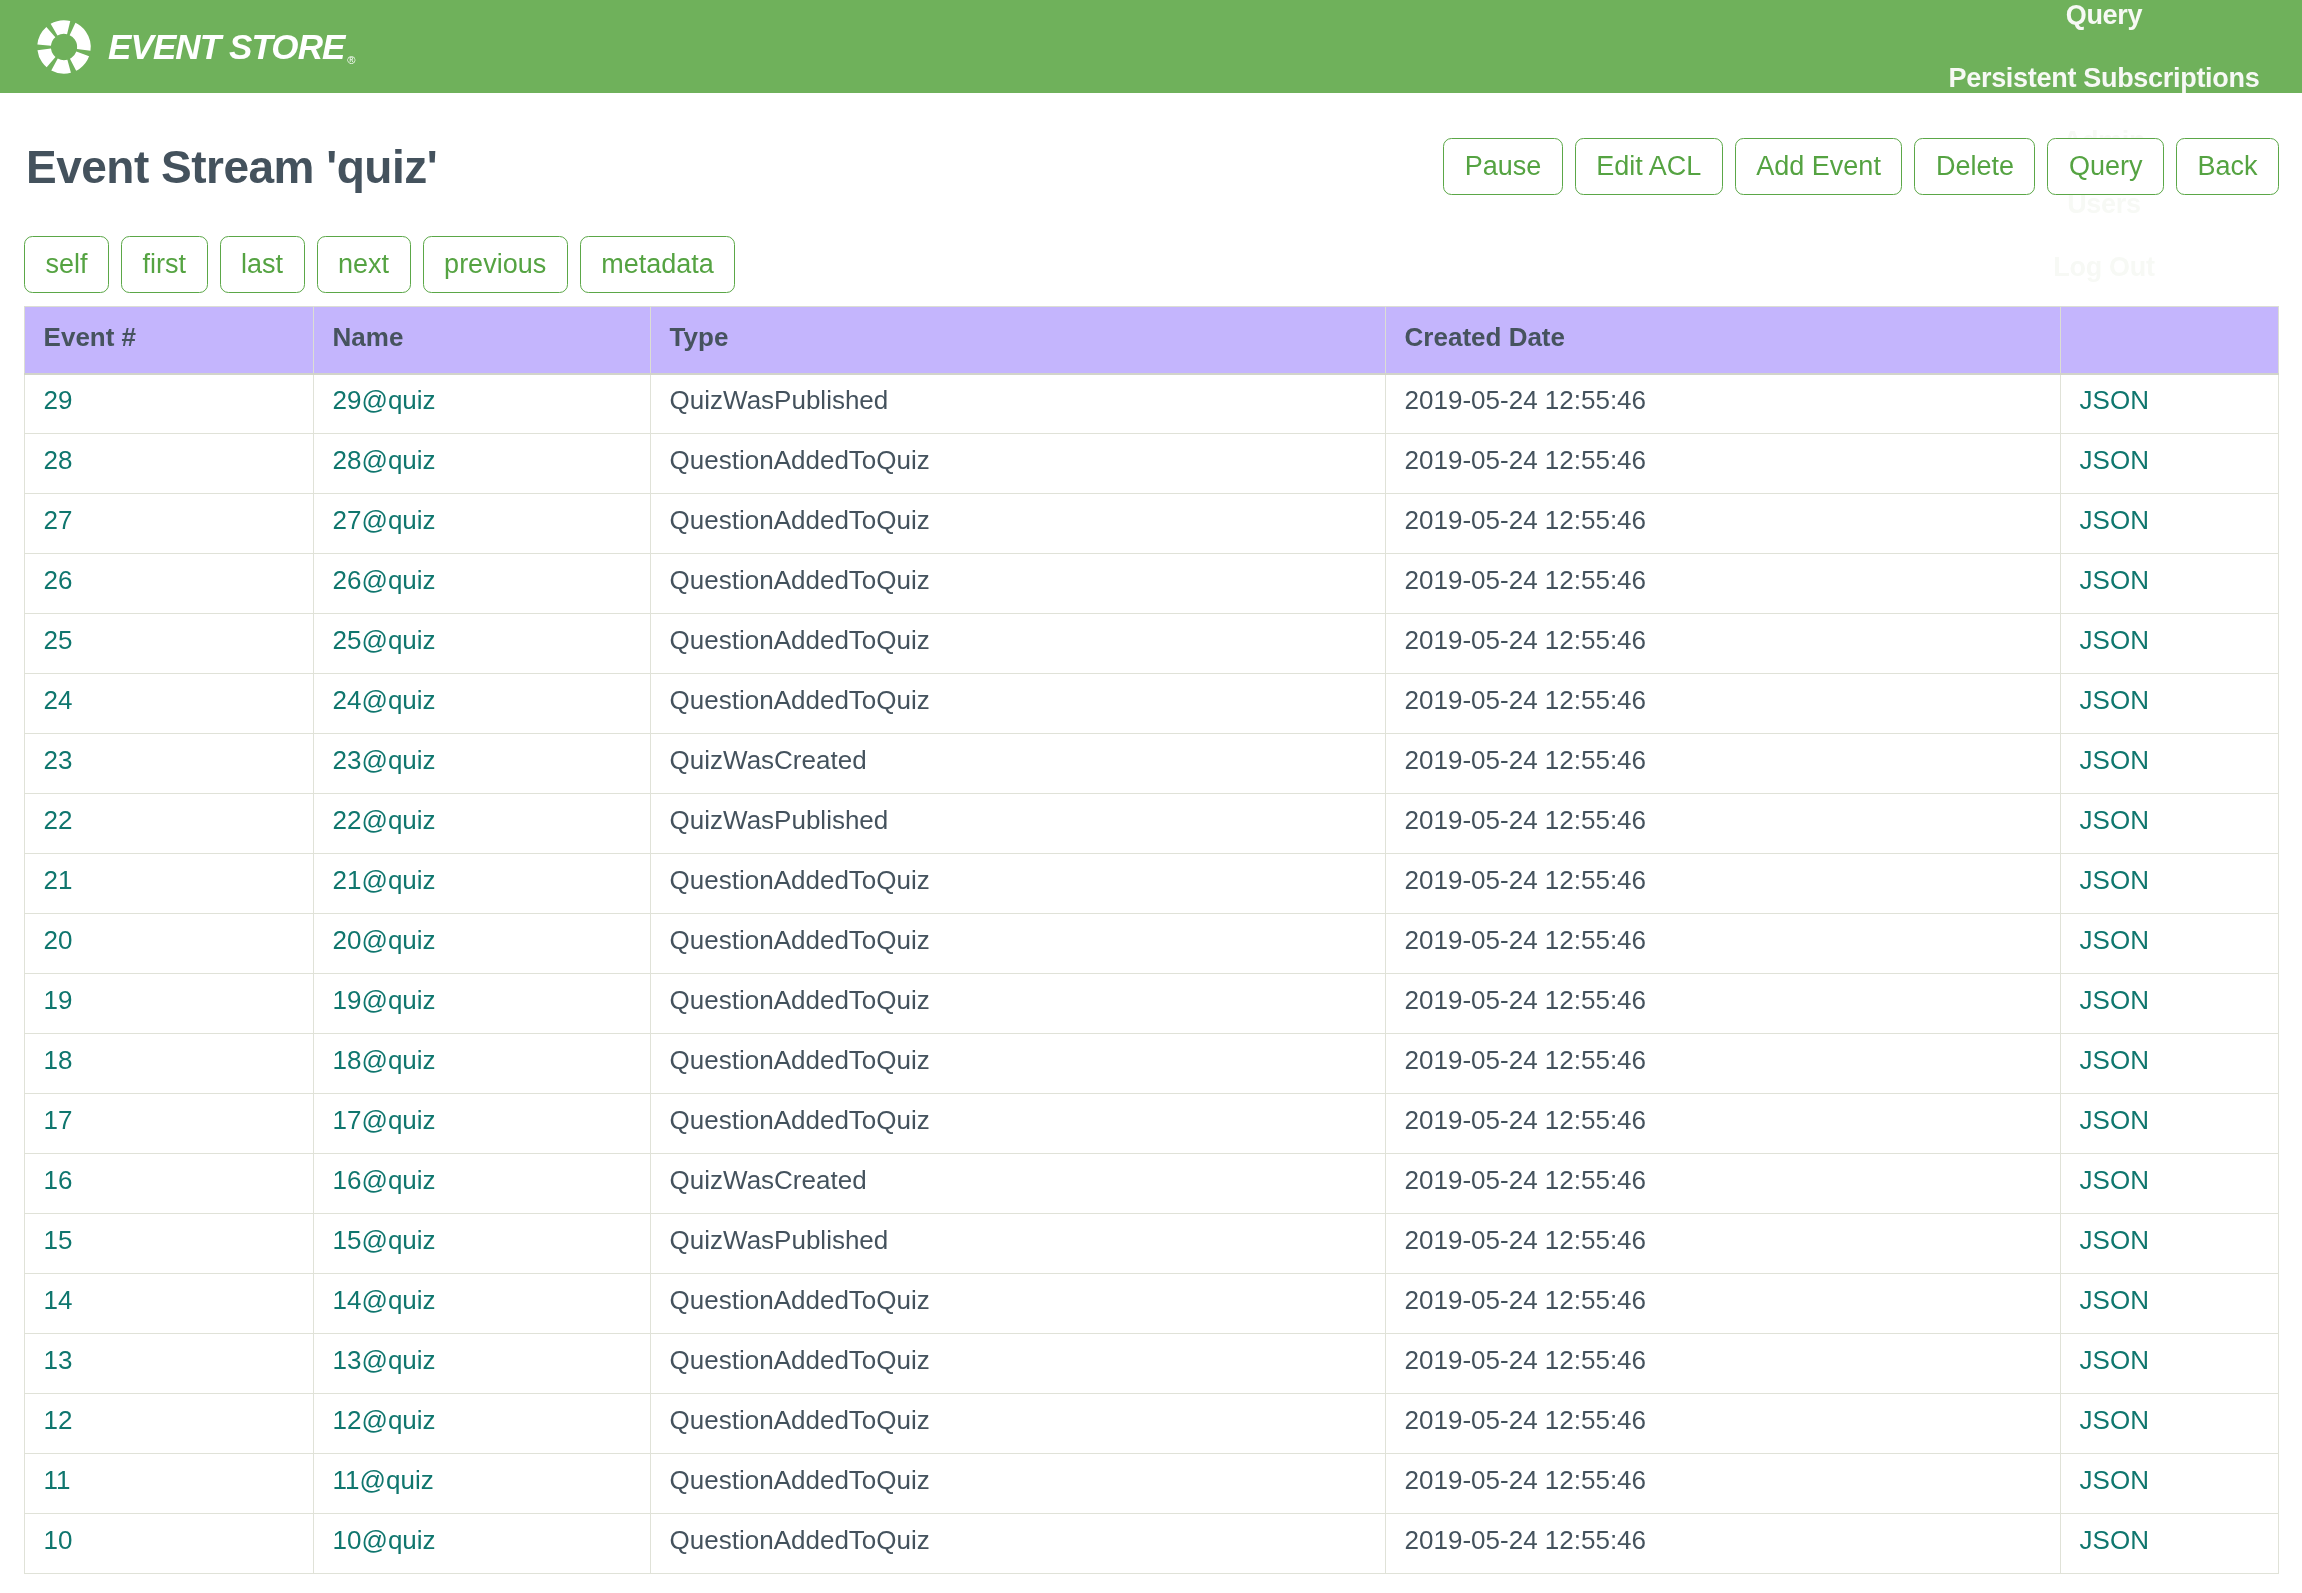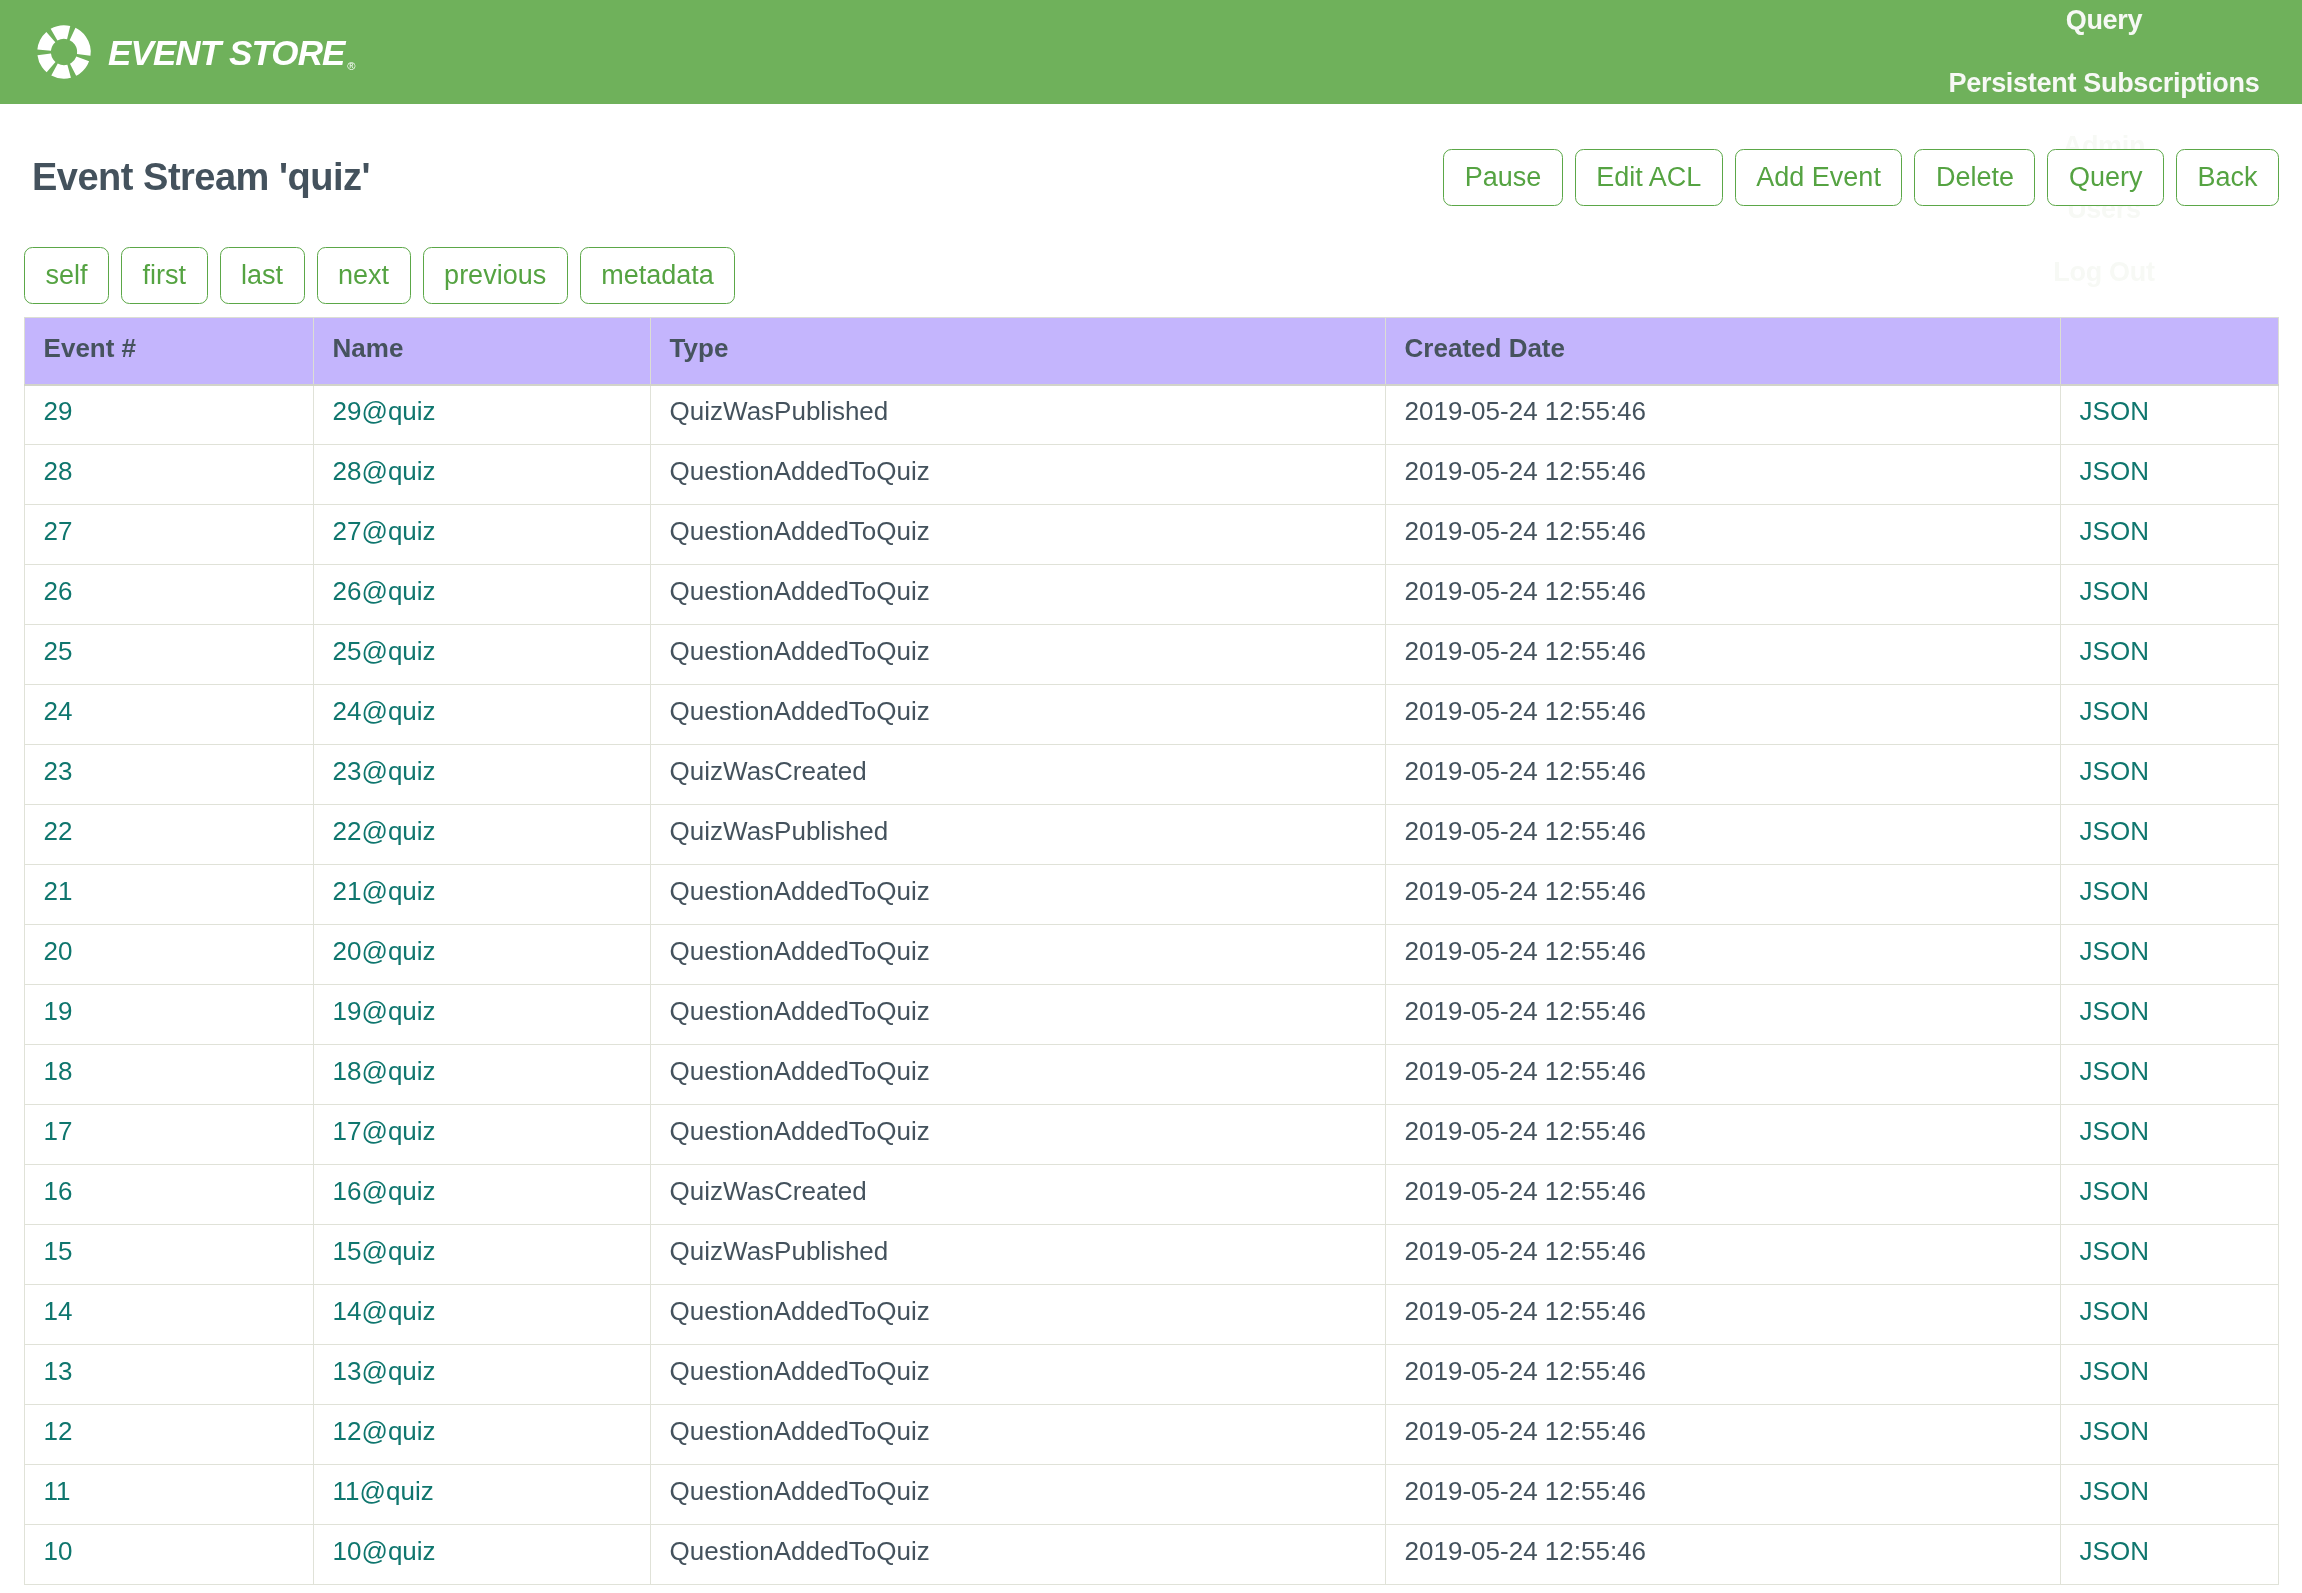--- a/index.html
+++ b/index.html
@@ -6,21 +6,21 @@
   html, body { margin: 0; padding: 0; }
   body {
     width: 2303px; height: 1593px;
     background: #ffffff;
     font-family: "Liberation Sans", sans-serif;
     overflow: hidden;
   }
 
   
   .topbar {
-    height: 104px;
+    height: 93px;
     background: #6fb15b;
     display: flex;
     align-items: center;
     padding: 0 24px 0 35px;
   }
   .brand { display: flex; align-items: center; cursor: pointer; }
   .brand-ring { width: 58px; height: 58px; margin-right: 15px; }
   .brand-text {
     color: #ffffff;
     font-size: 35px;
@@ -51,22 +51,22 @@
 
   
   .page { padding: 0 24px; }
   .title-row {
     margin-top: 41px;
     display: flex;
     align-items: center;
     height: 65px;
   }
   .page-title {
-    margin: 8px;
-    font-size: 38px;
+    margin: 2px;
+    font-size: 46px;
     font-weight: bold;
     letter-spacing: -0.5px;
     color: #44525d;
   }
   .btn-group { display: flex; gap: 12px; }
   .title-row .btn-group { margin-left: auto; }
   .btn {
     background: #ffffff;
     border: 1.9px solid #5ba747;
     color: #55a342;

